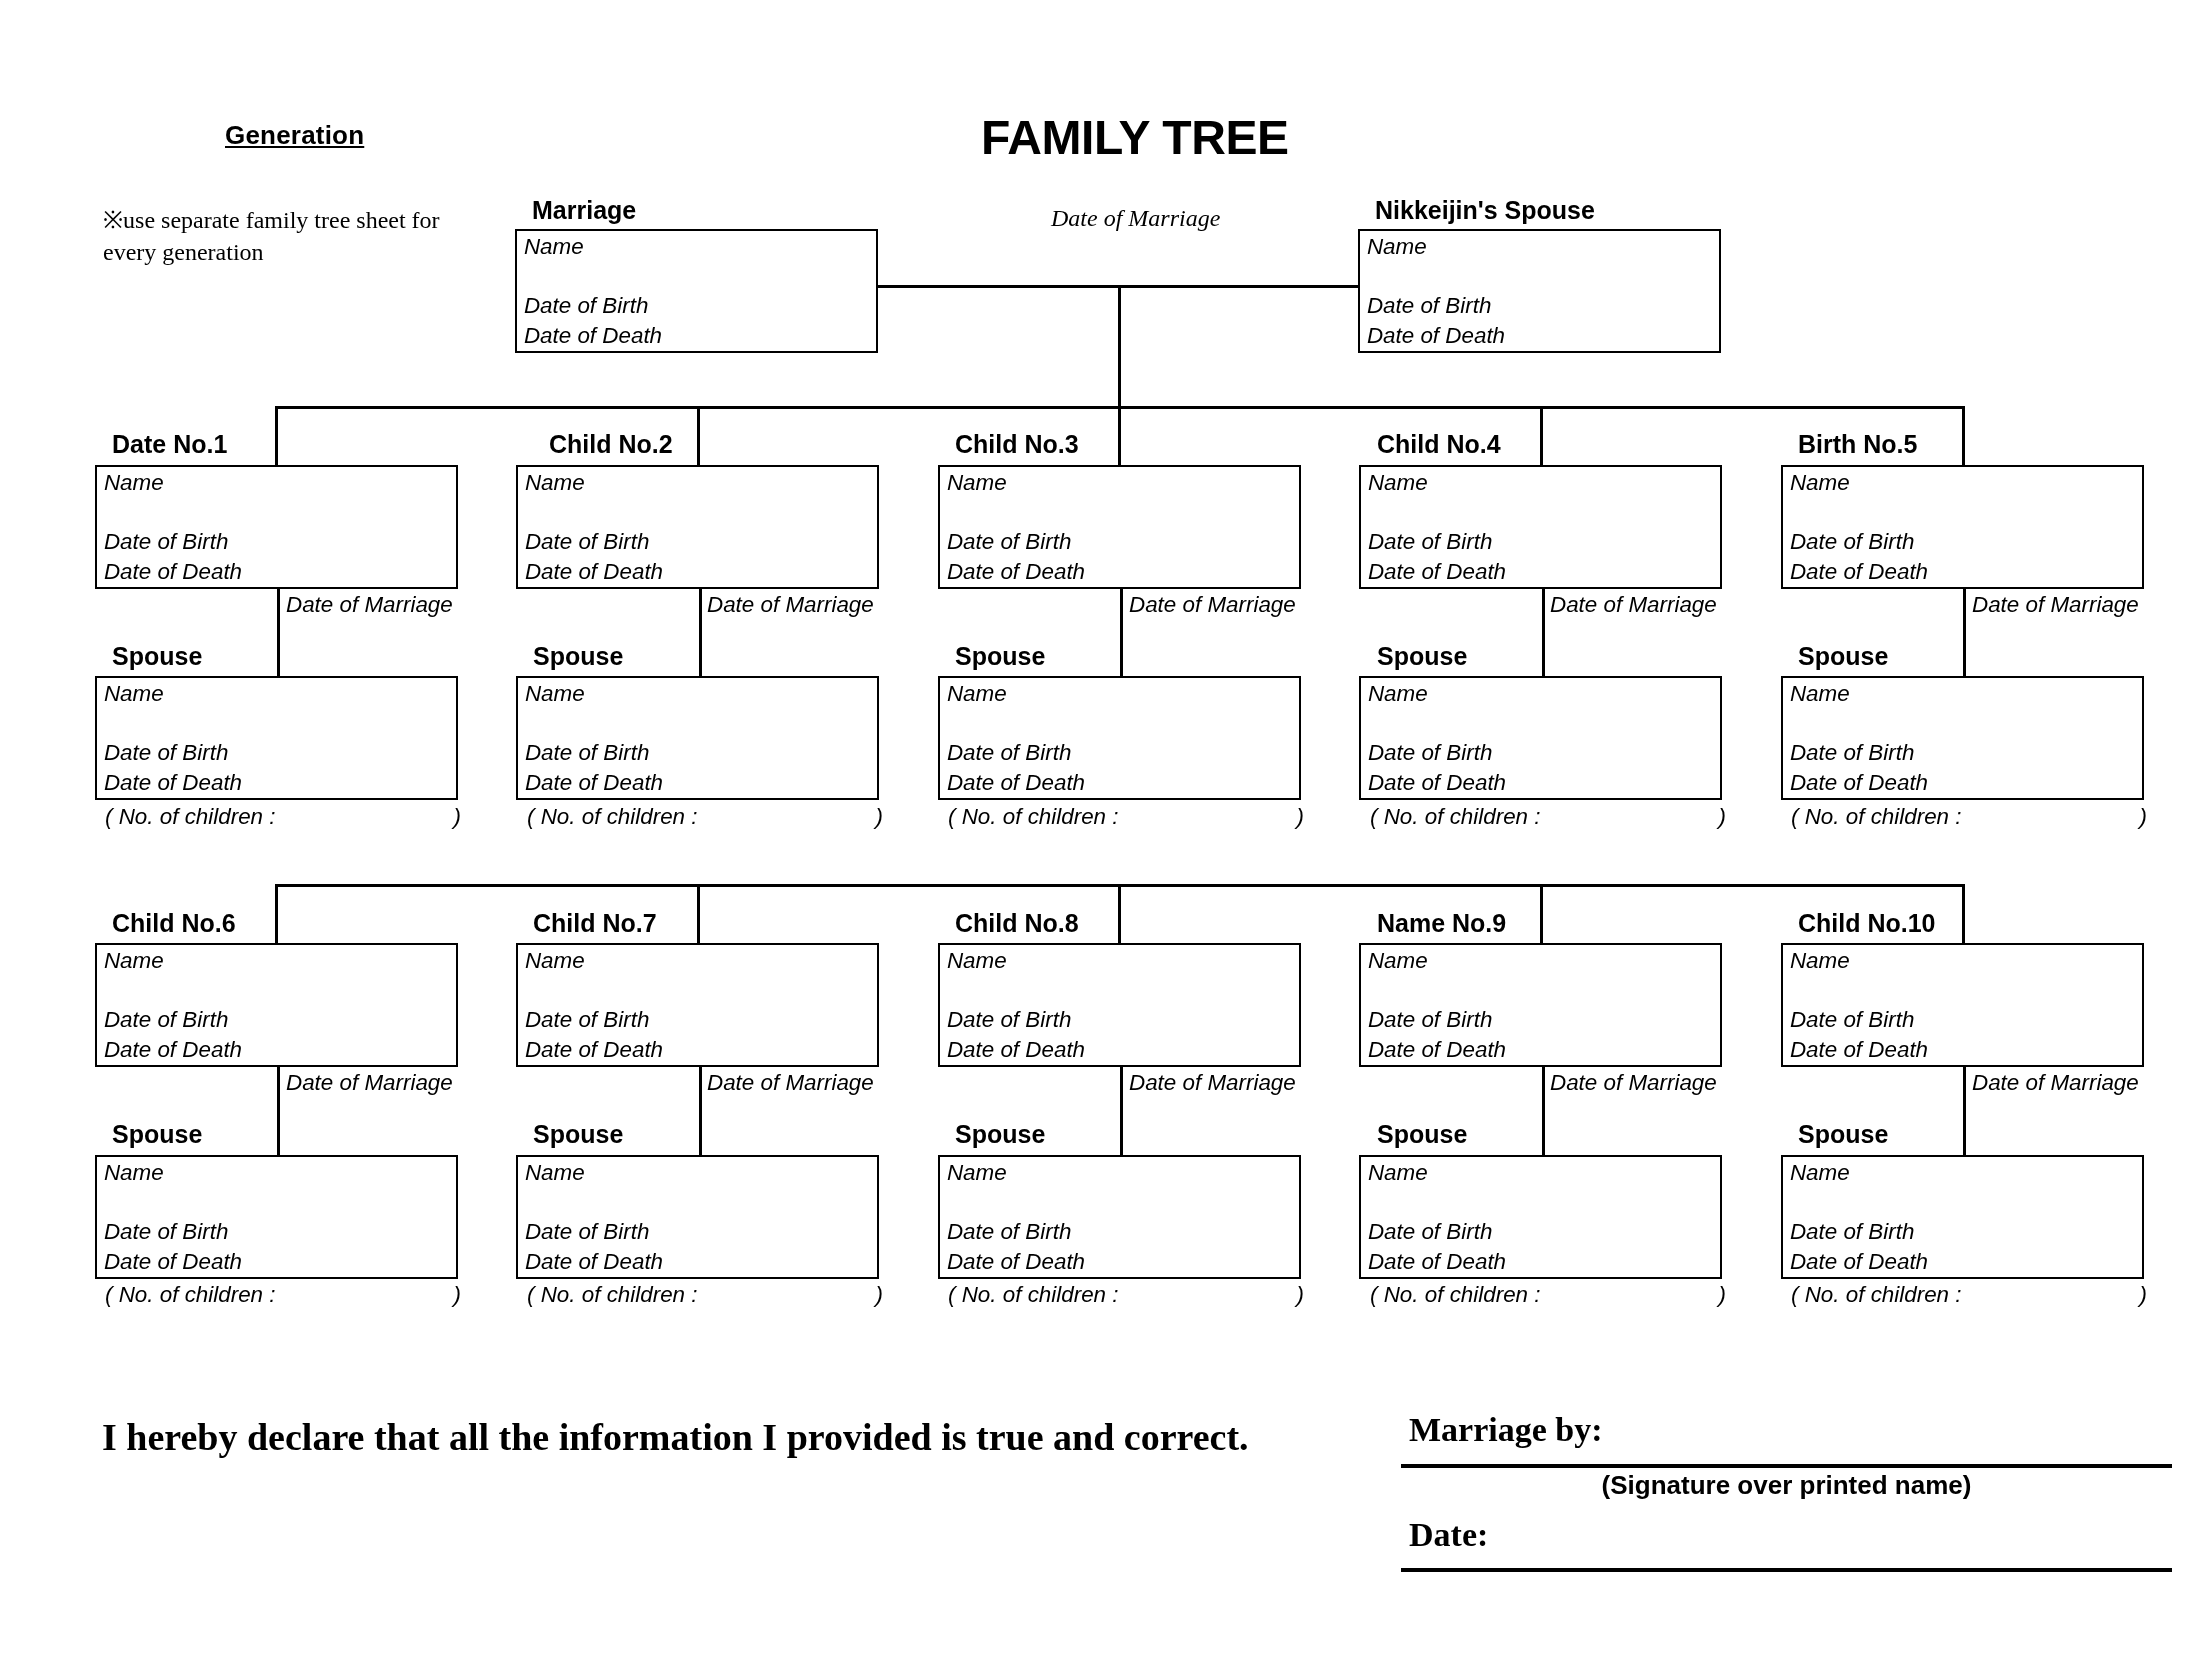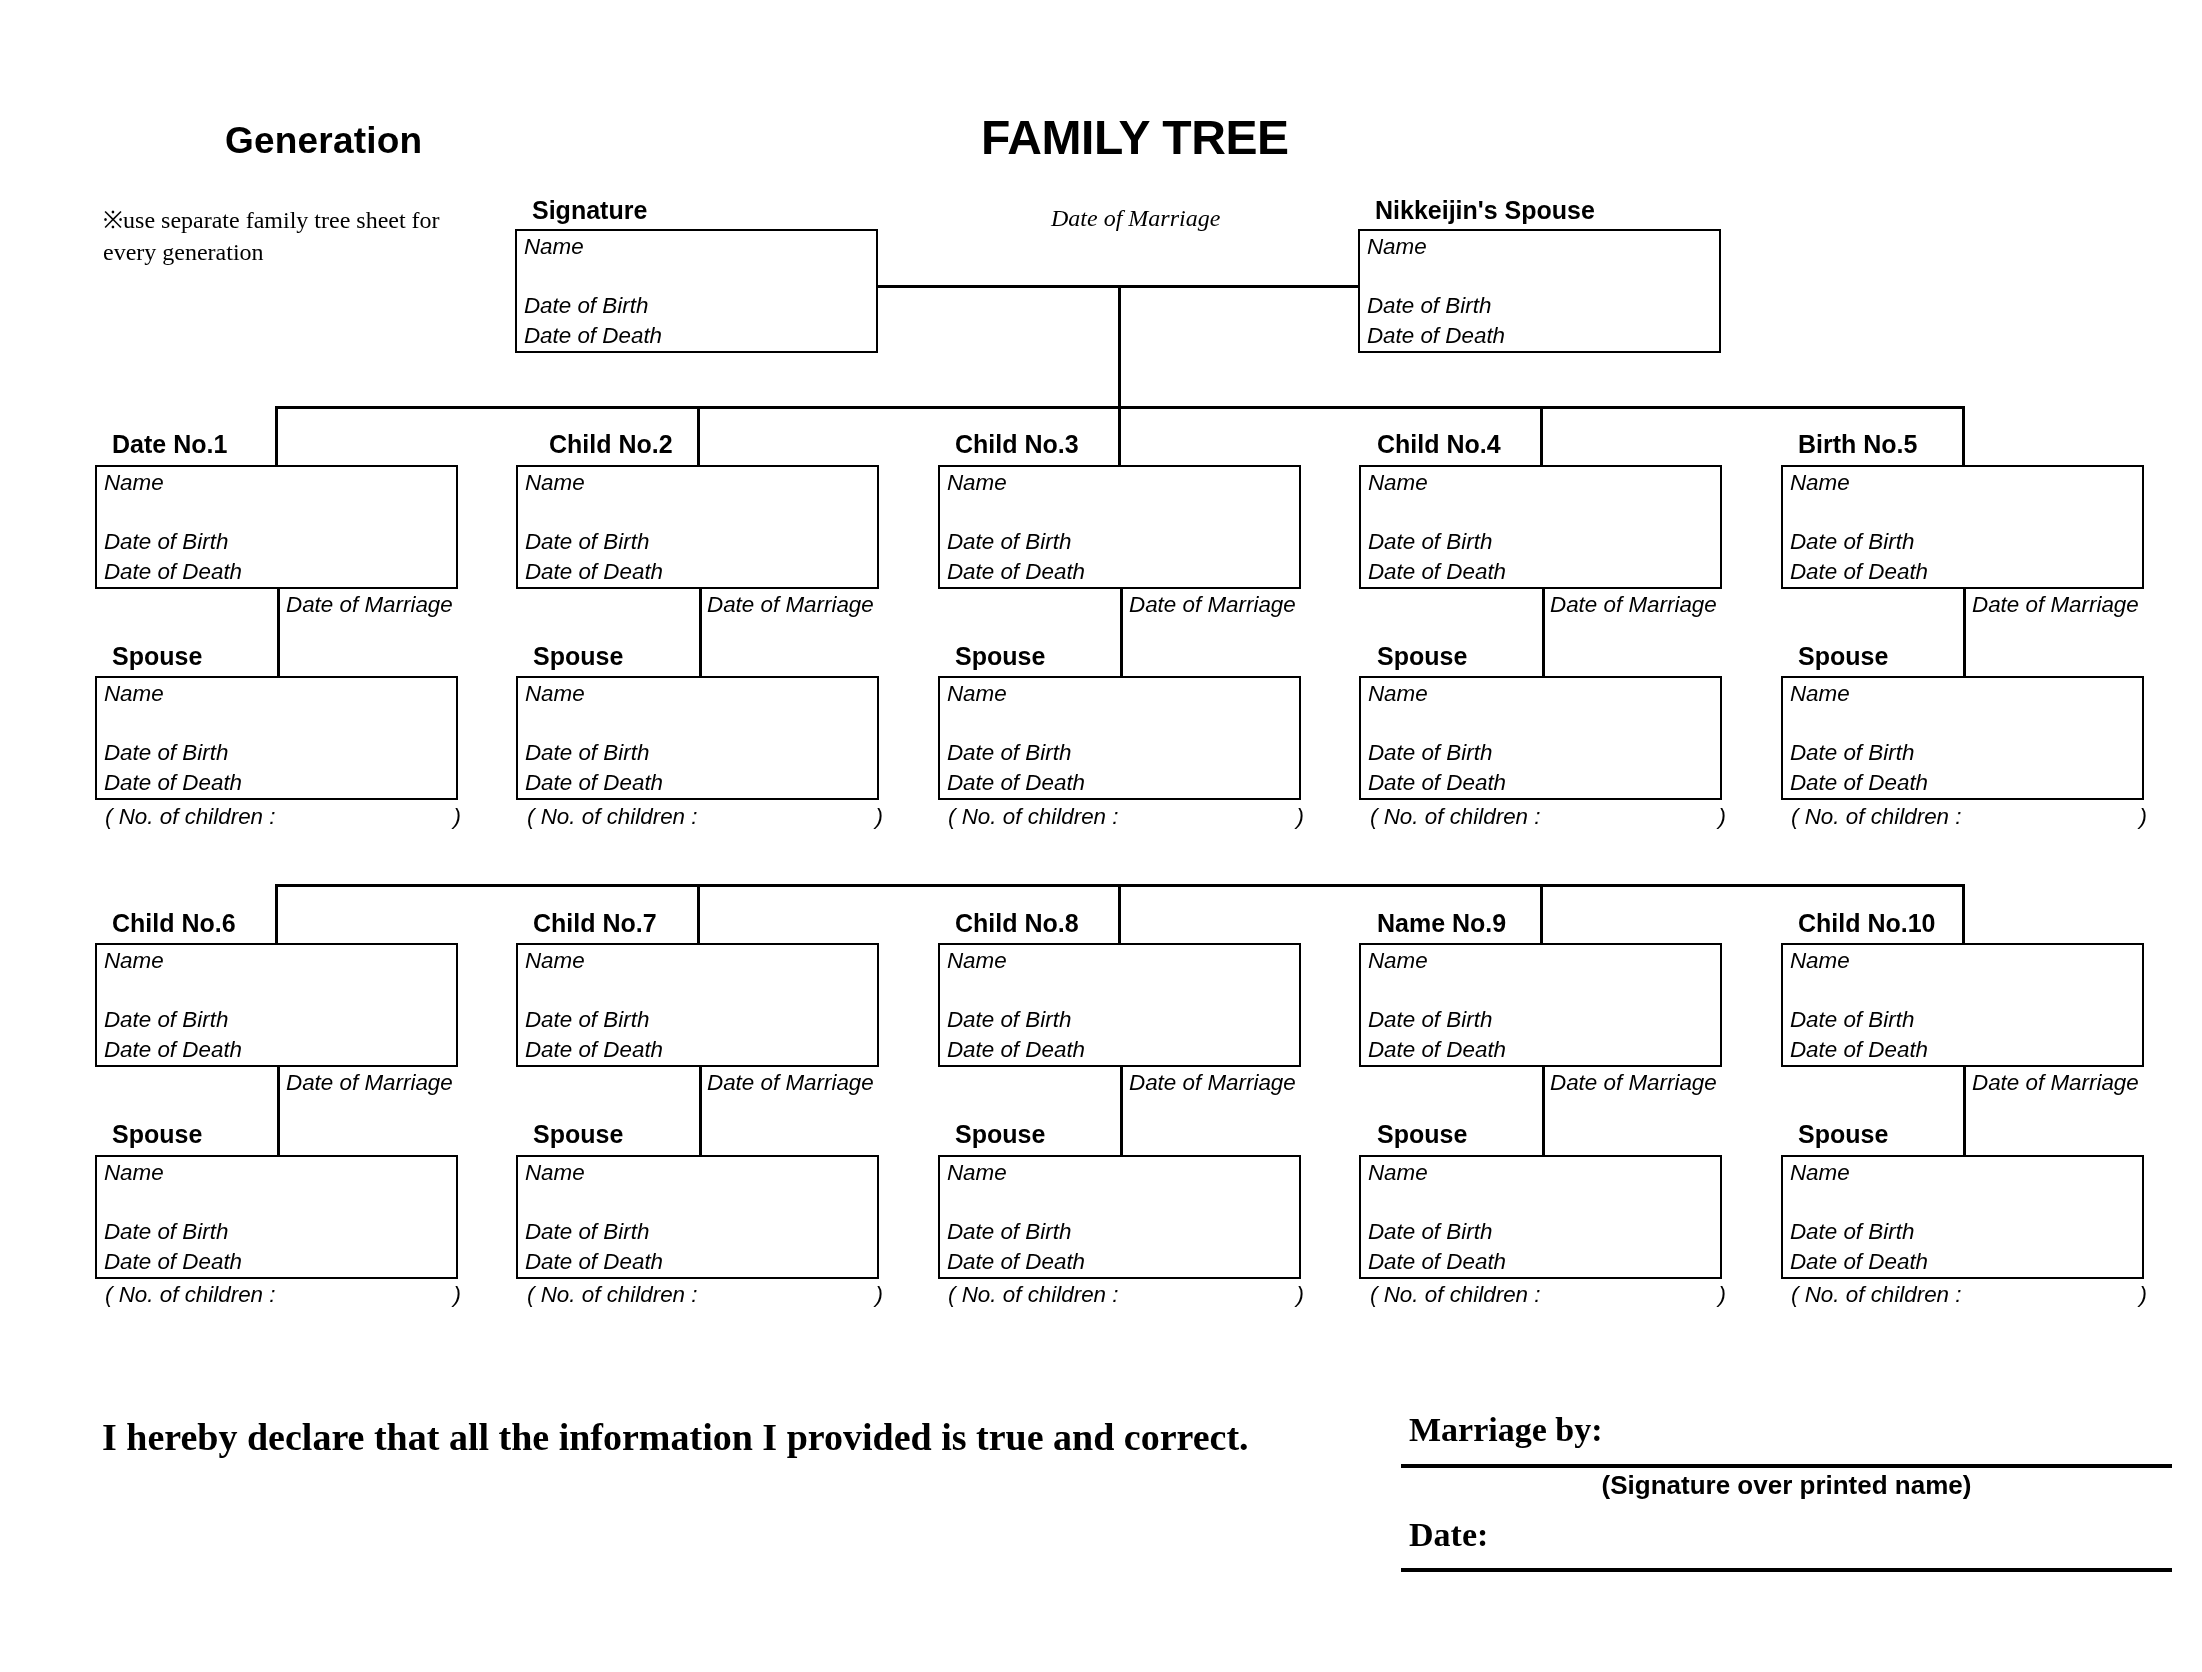--- a/index.html
+++ b/index.html
@@ -8,21 +8,21 @@
     font-family:"Liberation Sans", sans-serif;
     color:#000000;
     -webkit-font-smoothing:antialiased;
   }
   .abs{position:absolute;}
 
   
   #generation-heading{
     left:225px; top:120px;
     font-family:"Liberation Sans", sans-serif;
-    font-weight:bold; font-size:37px; letter-spacing:0.2px;
+    font-weight:bold; font-size:26px; letter-spacing:0.2px;text-decoration:underline;
   }
   #sheet-note{
     left:103px; top:205px; width:361px;
     font-family:"Liberation Serif", serif;
     font-size:24px; line-height:1.32;
   }
   #doc-title{
     left:981px; top:110px;
     font-family:"Liberation Sans", sans-serif;
     font-weight:bold; font-size:48px; letter-spacing:-0.4px;
@@ -107,21 +107,21 @@
   }
   #date-rule{ left:1401px; top:1568px; width:771px; height:4.3px; background:#000; position:absolute;}
 </style>
 </head>
 <body>
 
 <div class="abs" id="generation-heading">Generation</div>
 <div class="abs" id="sheet-note">※use separate family tree sheet for every generation</div>
 <div class="abs" id="doc-title">FAMILY TREE</div>
 
-<div class="abs box-label" style="left:532px;top:196px;">Signature</div>
+<div class="abs box-label" style="left:532px;top:196px;">Marriage</div>
 <div class="abs person-box" id="nikkeijin-box" style="left:515px;top:229px;width:363px;height:124px;">
   <span class="fld f-name">Name</span>
   <span class="fld f-dob">Date of Birth</span>
   <span class="fld f-dod">Date of Death</span>
 </div>
 
 <div class="abs marr-label serif" style="left:1051px;top:205px;">Date of Marriage</div>
 
 <div class="abs box-label" style="left:1375px;top:196px;">Nikkeijin's Spouse</div>
 <div class="abs person-box" id="nikkeijin-spouse-box" style="left:1358px;top:229px;width:363px;height:124px;">

